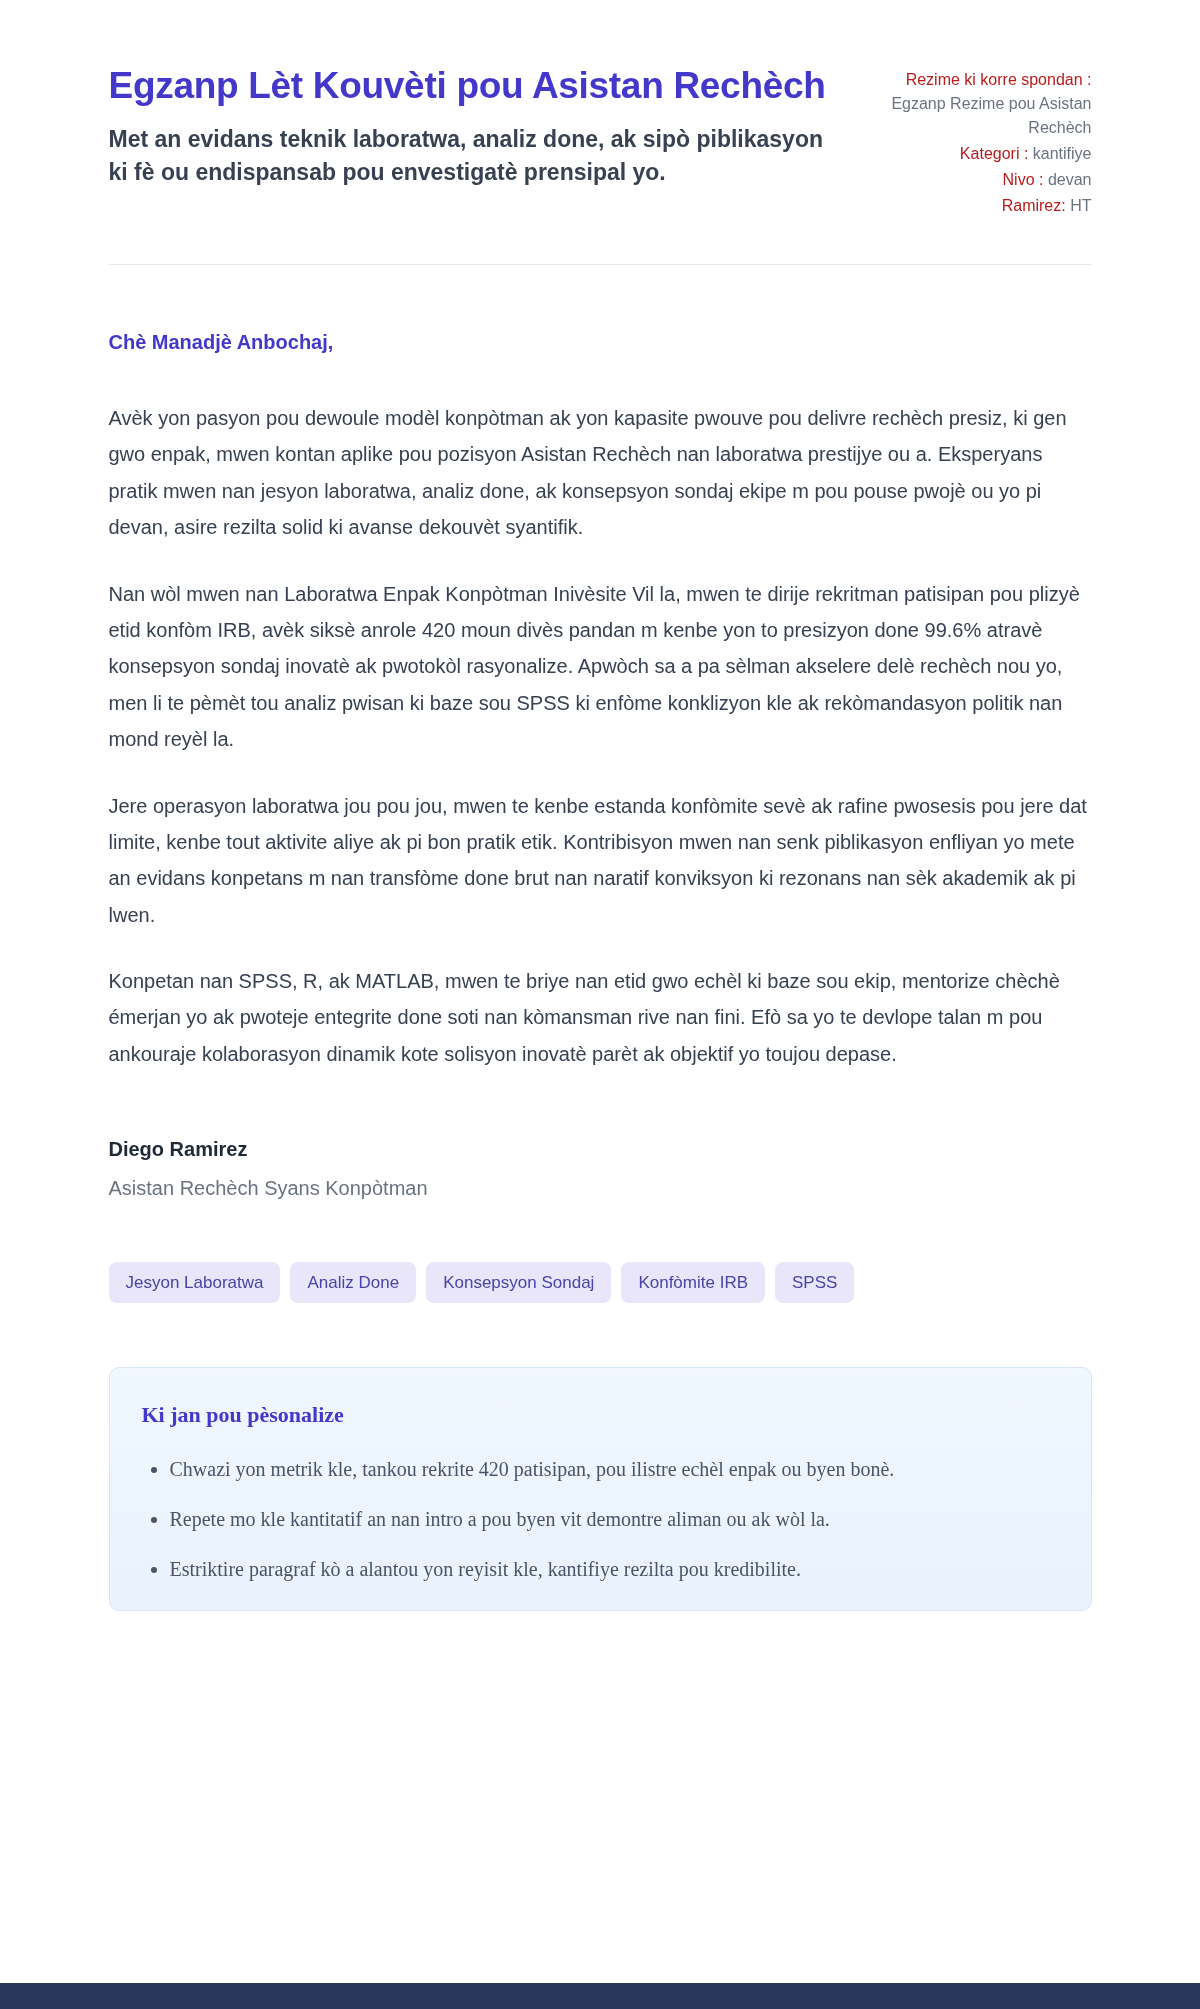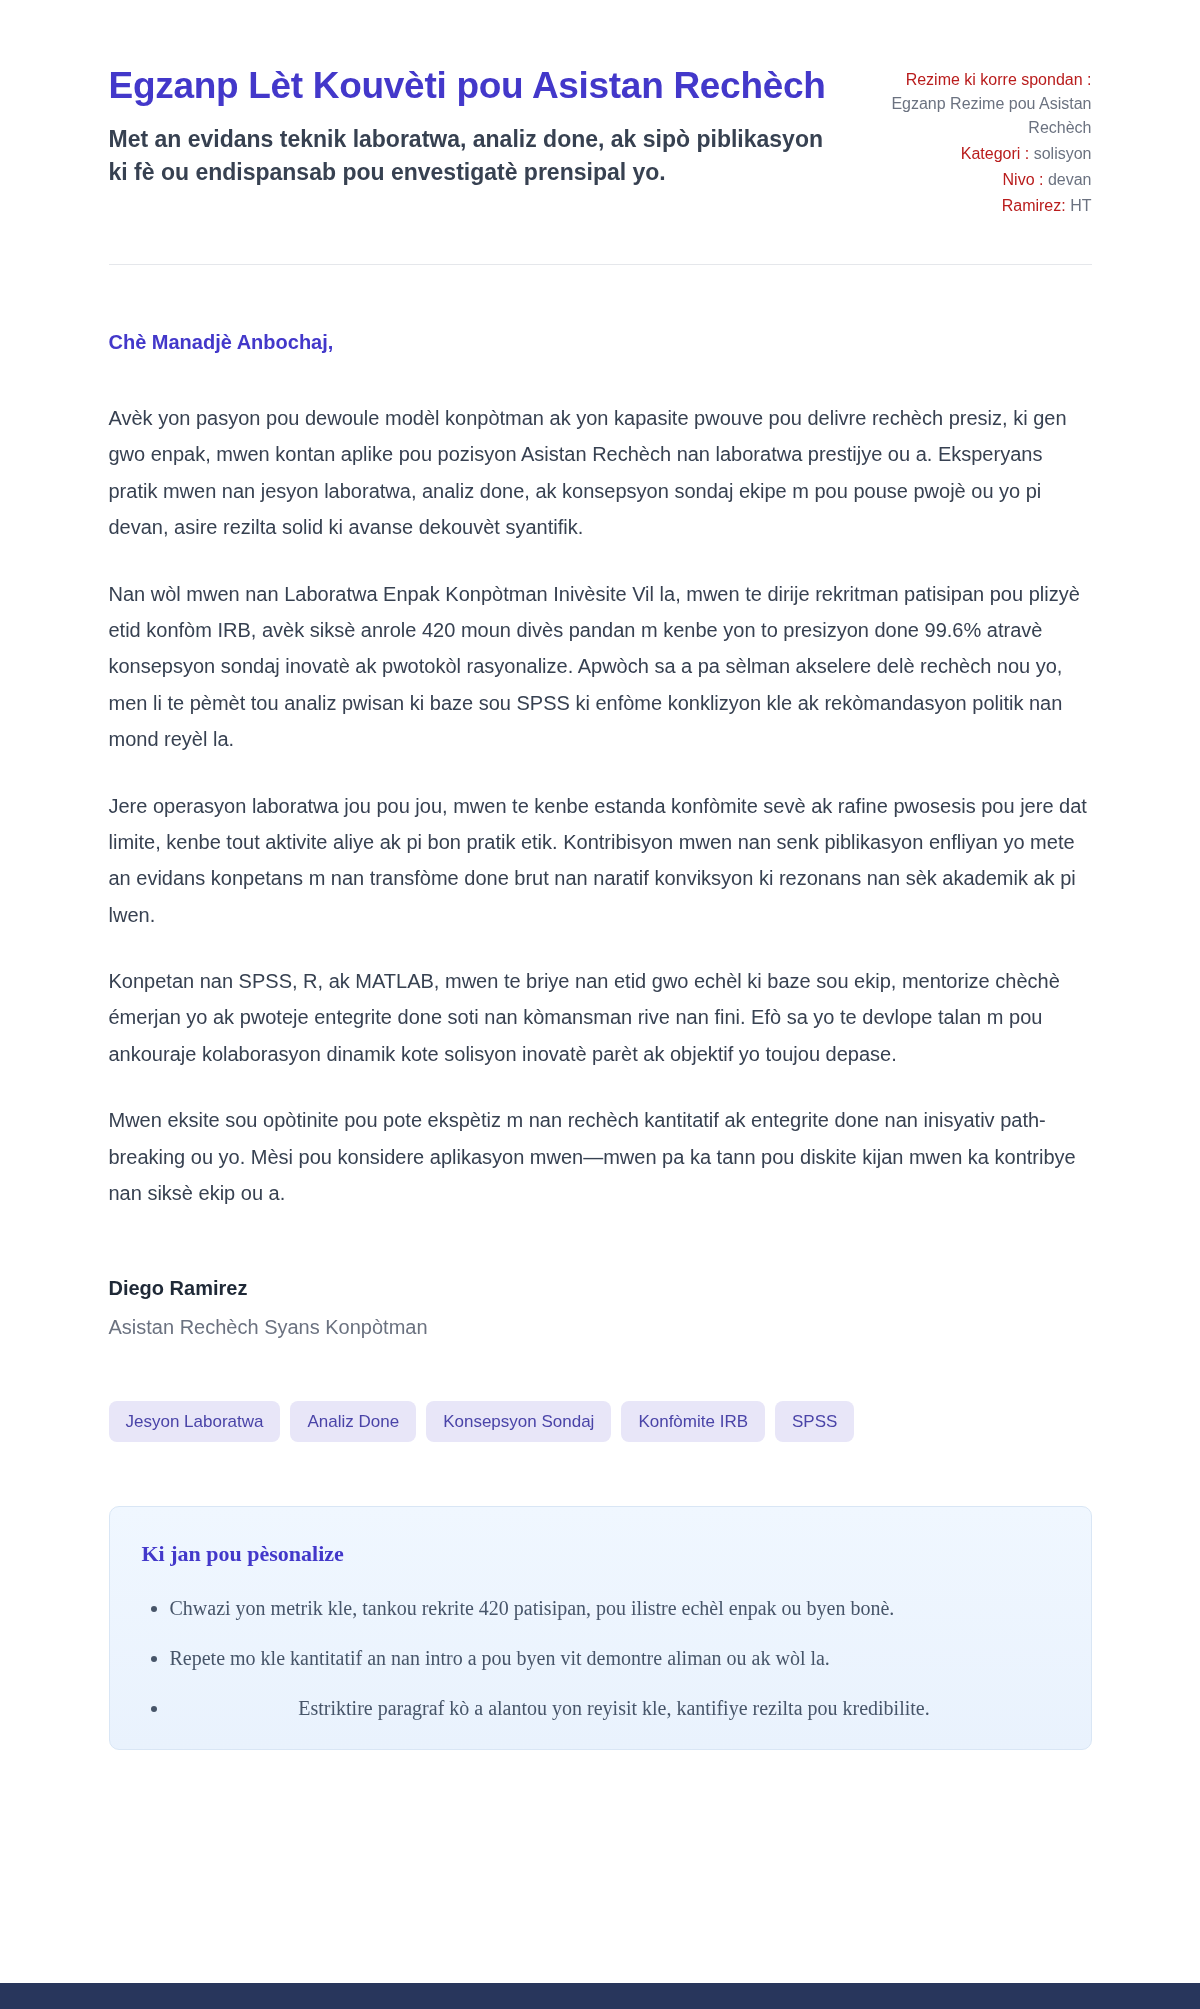--- a/index.html
+++ b/index.html
@@ -115,57 +115,56 @@
   .callout-list {
     margin: 0;
     padding-left: 28px;
   }
   .callout-list li {
     font-size: 20px;
     line-height: 1.7;
     color: #475569;
     margin-bottom: 16px;
   }
-  .callout-list li:last-child { margin-bottom: 0; text-align: center; }
+  .callout-list li:last-child { margin-bottom: 0; }
   
   .footer-bar {
     margin-top: auto;
     width: 100%;
     height: 26px;
     background: #28365c;
   }
 </style>
 </head>
 <body>
 
 <div class="content">
 
   <div class="header">
     <div class="header-left">
       <h1 class="page-title">Egzanp Lèt Kouvèti pou Asistan Rechèch</h1>
       <p class="page-subtitle">Met an evidans teknik laboratwa, analiz done, ak sipò piblikasyon ki fè ou endispansab pou envestigatè prensipal yo.</p>
     </div>
     <aside class="meta">
       <p class="meta-line"><span class="meta-label">Rezime ki korre spondan :</span> <span>Egzanp Rezime pou Asistan Rechèch</span></p>
-      <p class="meta-line"><span class="meta-label">Kategori :</span> <span>solisyon</span></p>
+      <p class="meta-line"><span class="meta-label">Kategori :</span> <span>kantifiye</span></p>
       <p class="meta-line"><span class="meta-label">Nivo :</span> <span>devan</span></p>
       <p class="meta-line"><span class="meta-label">Ramirez:</span> <span>HT</span></p>
     </aside>
   </div>
 
   <hr class="divider">
 
   <main class="letter">
     <p class="greeting">Chè Manadjè Anbochaj,</p>
 
     <p class="para">Avèk yon pasyon pou dewoule modèl konpòtman ak yon kapasite pwouve pou delivre rechèch presiz, ki gen gwo enpak, mwen kontan aplike pou pozisyon Asistan Rechèch nan laboratwa prestijye ou a. Eksperyans pratik mwen nan jesyon laboratwa, analiz done, ak konsepsyon sondaj ekipe m pou pouse pwojè ou yo pi devan, asire rezilta solid ki avanse dekouvèt syantifik.</p>
     <p class="para">Nan wòl mwen nan Laboratwa Enpak Konpòtman Inivèsite Vil la, mwen te dirije rekritman patisipan pou plizyè etid konfòm IRB, avèk siksè anrole 420 moun divès pandan m kenbe yon to presizyon done 99.6% atravè konsepsyon sondaj inovatè ak pwotokòl rasyonalize. Apwòch sa a pa sèlman akselere delè rechèch nou yo, men li te pèmèt tou analiz pwisan ki baze sou SPSS ki enfòme konklizyon kle ak rekòmandasyon politik nan mond reyèl la.</p>
     <p class="para">Jere operasyon laboratwa jou pou jou, mwen te kenbe estanda konfòmite sevè ak rafine pwosesis pou jere dat limite, kenbe tout aktivite aliye ak pi bon pratik etik. Kontribisyon mwen nan senk piblikasyon enfliyan yo mete an evidans konpetans m nan transfòme done brut nan naratif konviksyon ki rezonans nan sèk akademik ak pi lwen.</p>
     <p class="para">Konpetan nan SPSS, R, ak MATLAB, mwen te briye nan etid gwo echèl ki baze sou ekip, mentorize chèchè émerjan yo ak pwoteje entegrite done soti nan kòmansman rive nan fini. Efò sa yo te devlope talan m pou ankouraje kolaborasyon dinamik kote solisyon inovatè parèt ak objektif yo toujou depase.</p>
-    <p class="para">Mwen eksite sou opòtinite pou pote ekspètiz m nan rechèch kantitatif ak entegrite done nan inisyativ path-breaking ou yo. Mèsi pou konsidere aplikasyon mwen—mwen pa ka tann pou diskite kijan mwen ka kontribye nan siksè ekip ou a.</p>
 
     <p class="sig-name">Diego Ramirez</p>
     <p class="sig-role">Asistan Rechèch Syans Konpòtman</p>
 
     <div class="tags">
       <span class="tag">Jesyon Laboratwa</span>
       <span class="tag">Analiz Done</span>
       <span class="tag">Konsepsyon Sondaj</span>
       <span class="tag">Konfòmite IRB</span>
       <span class="tag">SPSS</span>

